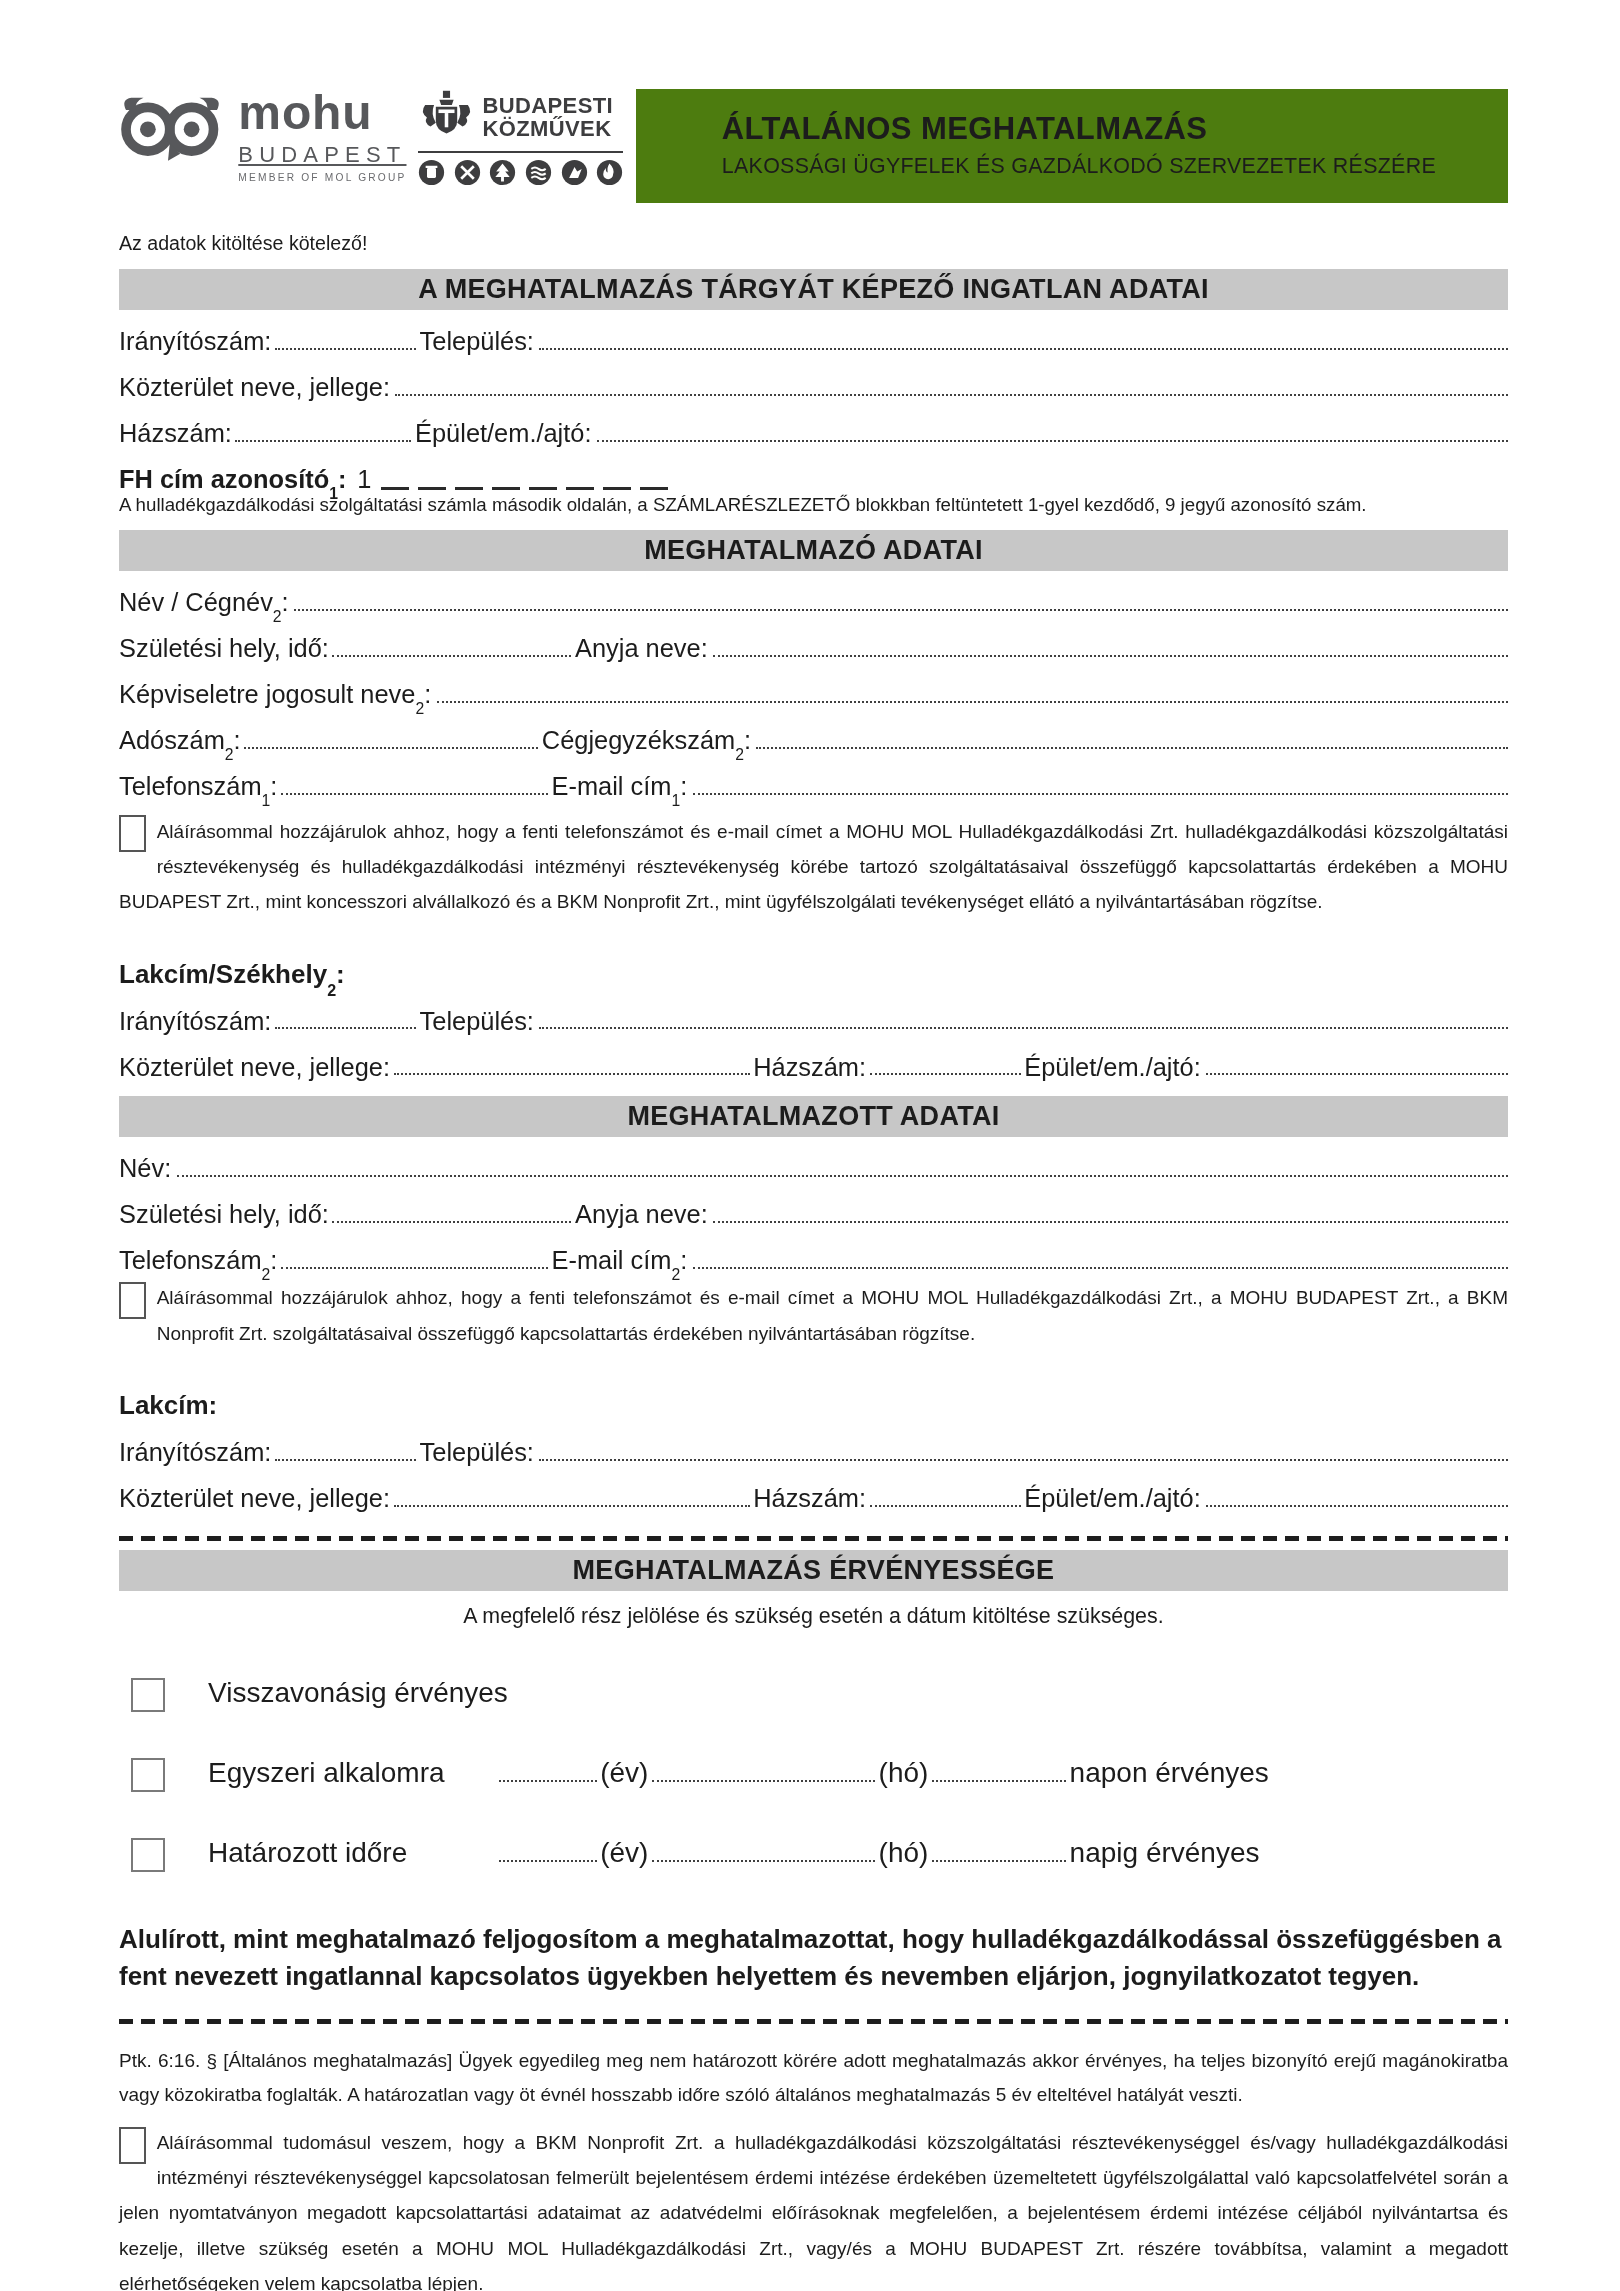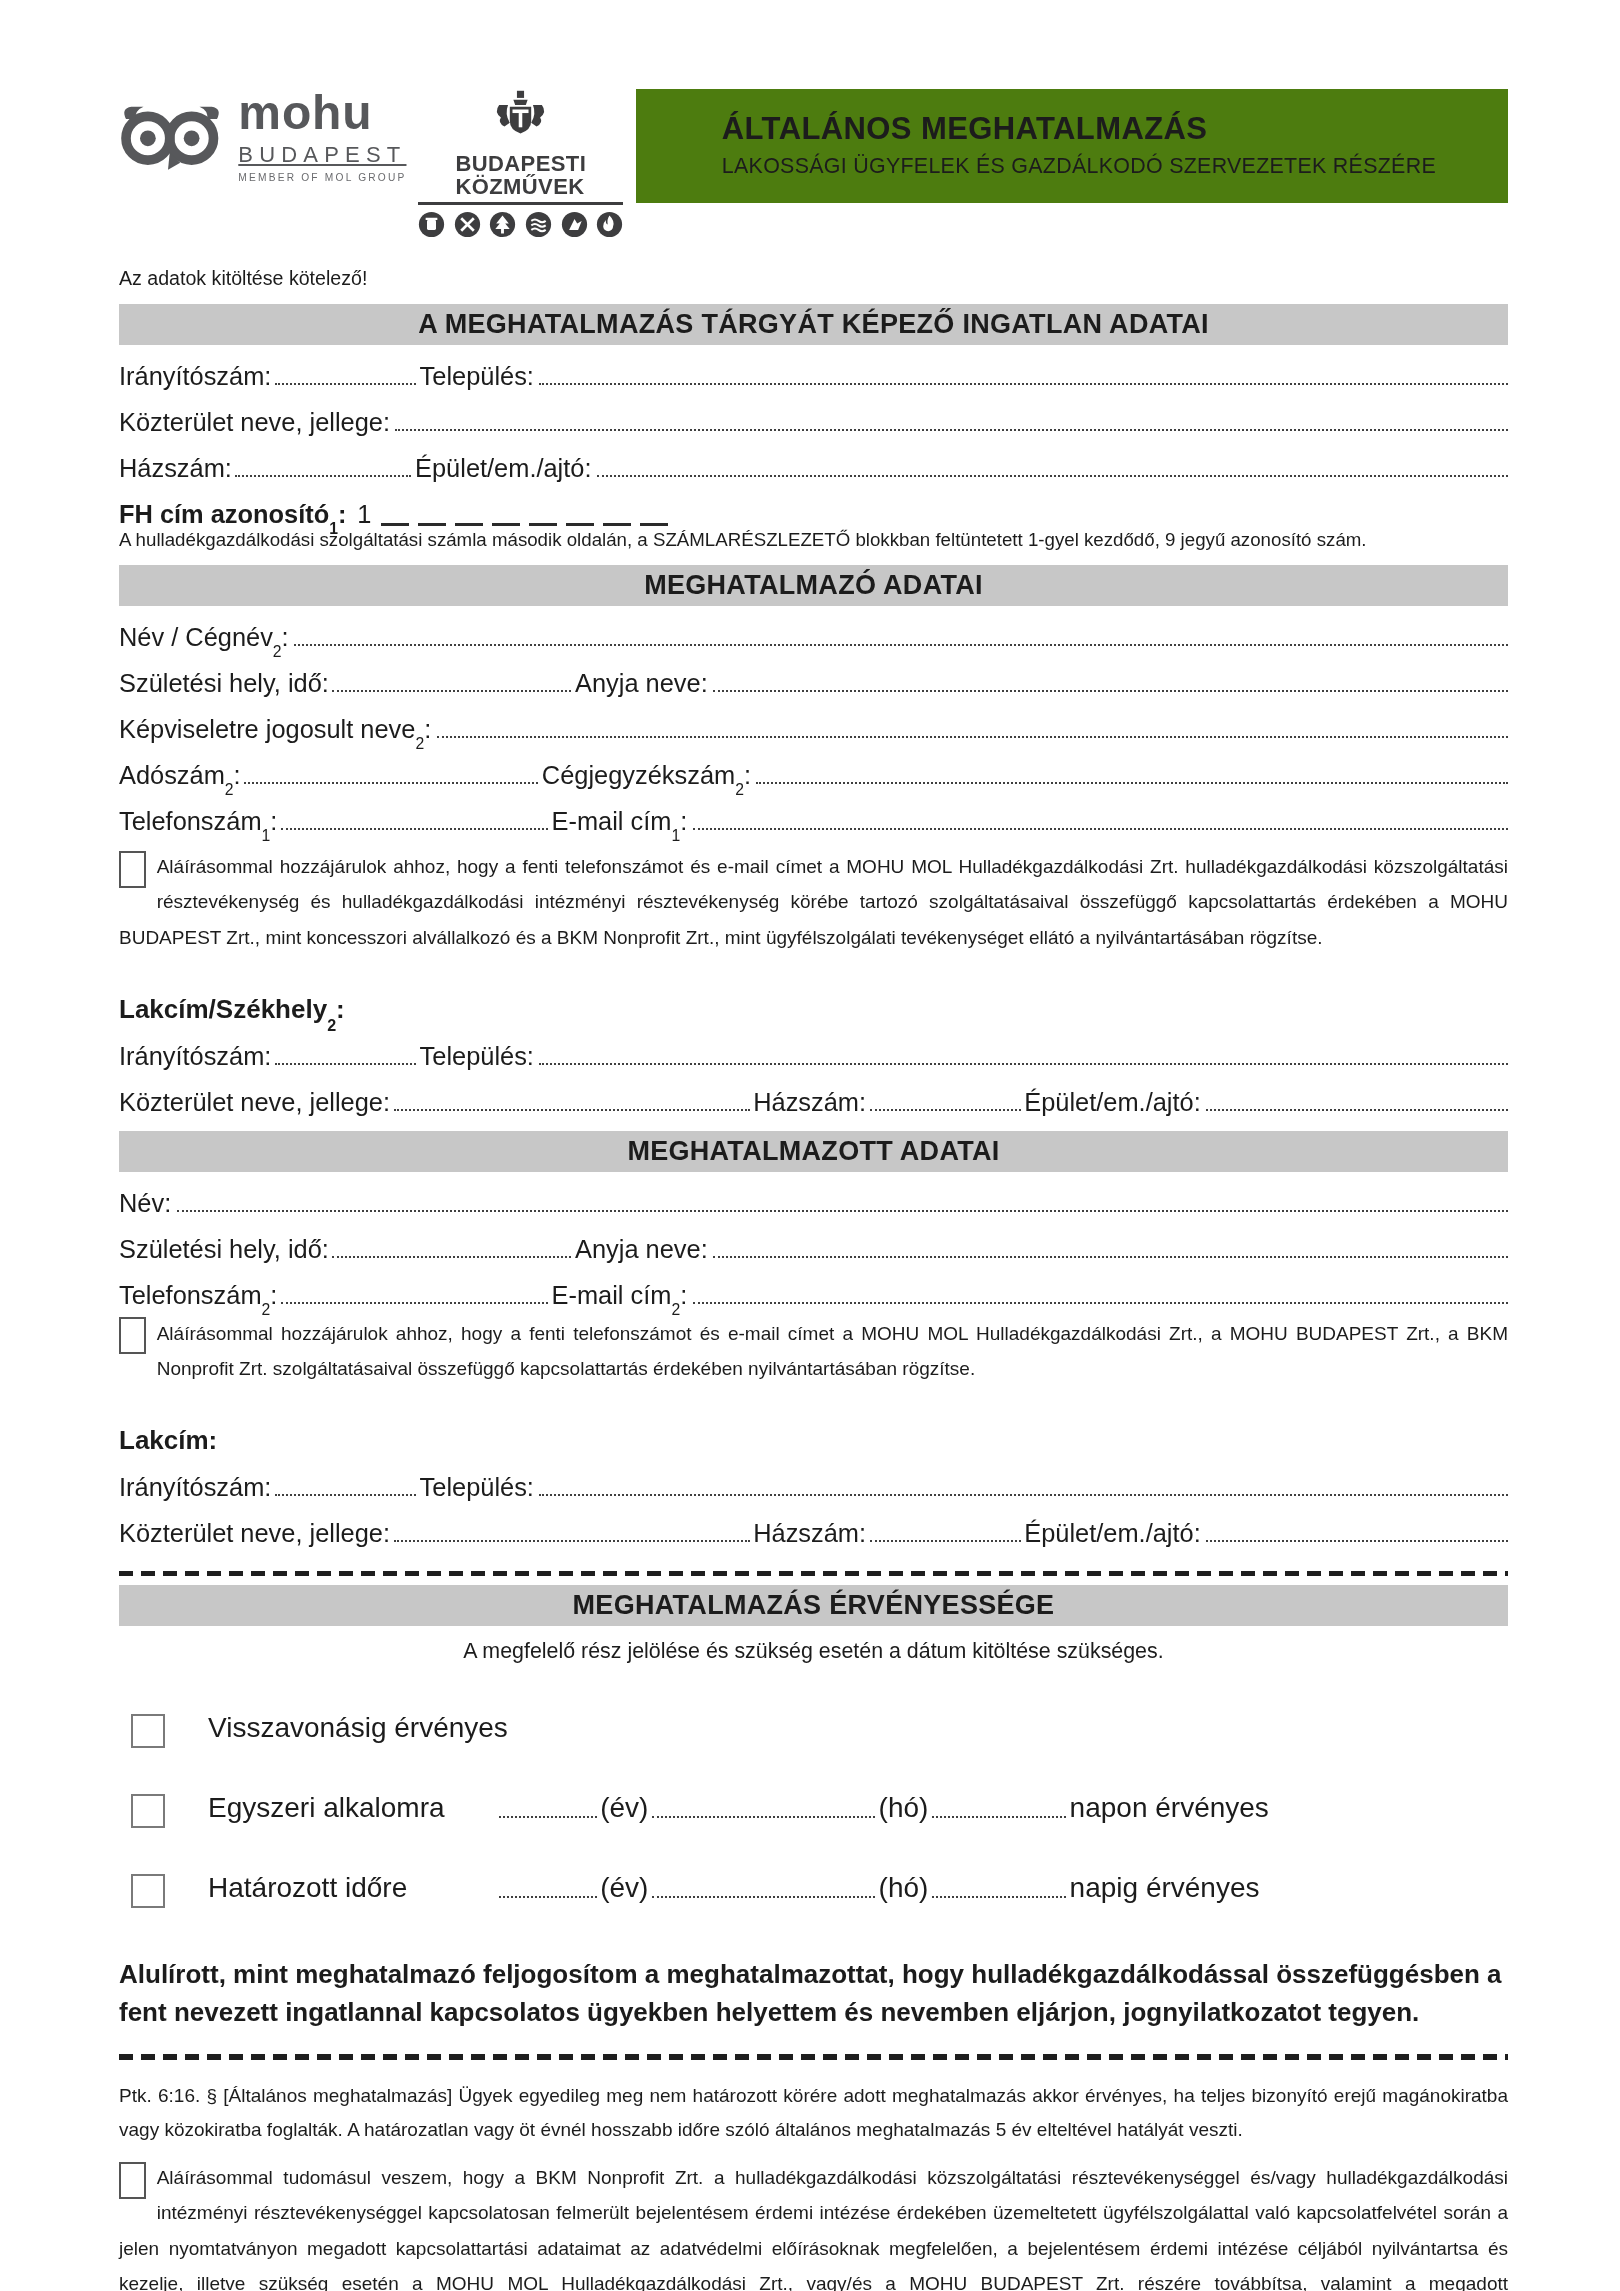--- a/index.html
+++ b/index.html
@@ -4,28 +4,28 @@
 <style>
   html,body{margin:0;padding:0;background:#ffffff;}
   .page{
     width:1620px;min-height:2291px;box-sizing:border-box;
     padding:89px 112px 27px 119px;
     font-family:"Liberation Sans",sans-serif;color:#1c1c1c;
     position:relative;background:#fff;
   }
   
   .header{display:flex;align-items:flex-start;}
-  .logo-mohu{display:flex;align-items:center;gap:14.3px;width:294px;flex:none;color:#57585b;}
+  .logo-mohu{display:flex;gap:14.3px;width:294px;flex:none;color:#57585b;}
   .owl-svg{width:105px;height:77px;flex:none;}
   .mohu-text{display:flex;flex-direction:column;line-height:1;}
   .mohu-name{font-size:48px;font-weight:bold;letter-spacing:0.9px;}
   .mohu-city{font-size:22px;letter-spacing:6.2px;margin-top:7.1px;text-decoration:underline;}
   .mohu-member{font-size:10.2px;font-weight:normal;letter-spacing:2.2px;margin-top:7.1px;color:#6a6b6e;}
   .logo-bkm{width:205px;flex:none;margin-left:5.3px;color:#3d3d3f;}
-  .bkm-top{display:flex;align-items:center;gap:7.1px;flex-direction:column;}
+  .bkm-top{display:flex;align-items:center;gap:7.1px;}
   .crest-svg{width:57px;height:57px;flex:none;}
   .bkm-name{font-size:22px;font-weight:bold;line-height:1.02;letter-spacing:0.4px;}
   .bkm-rule{height:2.7px;background:#3d3d3f;margin:4.5px 0 6.2px 0;}
   .bkm-icons{display:flex;justify-content:space-between;}
   .u-ic{width:27px;height:27px;flex:none;}
   .titlebox{flex:1;background:#4d7c0f;margin-left:12.5px;min-height:114px;box-sizing:border-box;
     padding:22px 14.3px 18px 86px;}
   .titlebox h1{margin:0;font-size:31px;font-weight:bold;letter-spacing:0.4px;}
   .titlebox h2{margin:7.1px 0 0 0;font-size:21.4px;font-weight:normal;letter-spacing:0.3px;}
   

